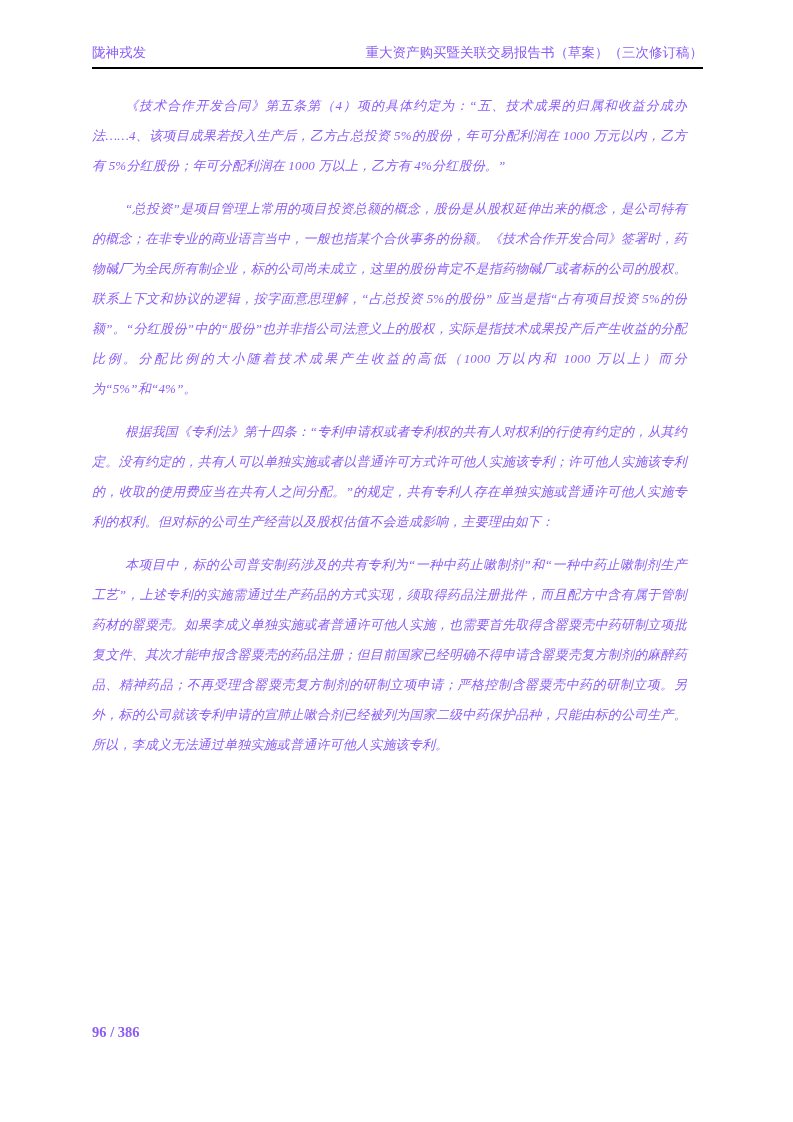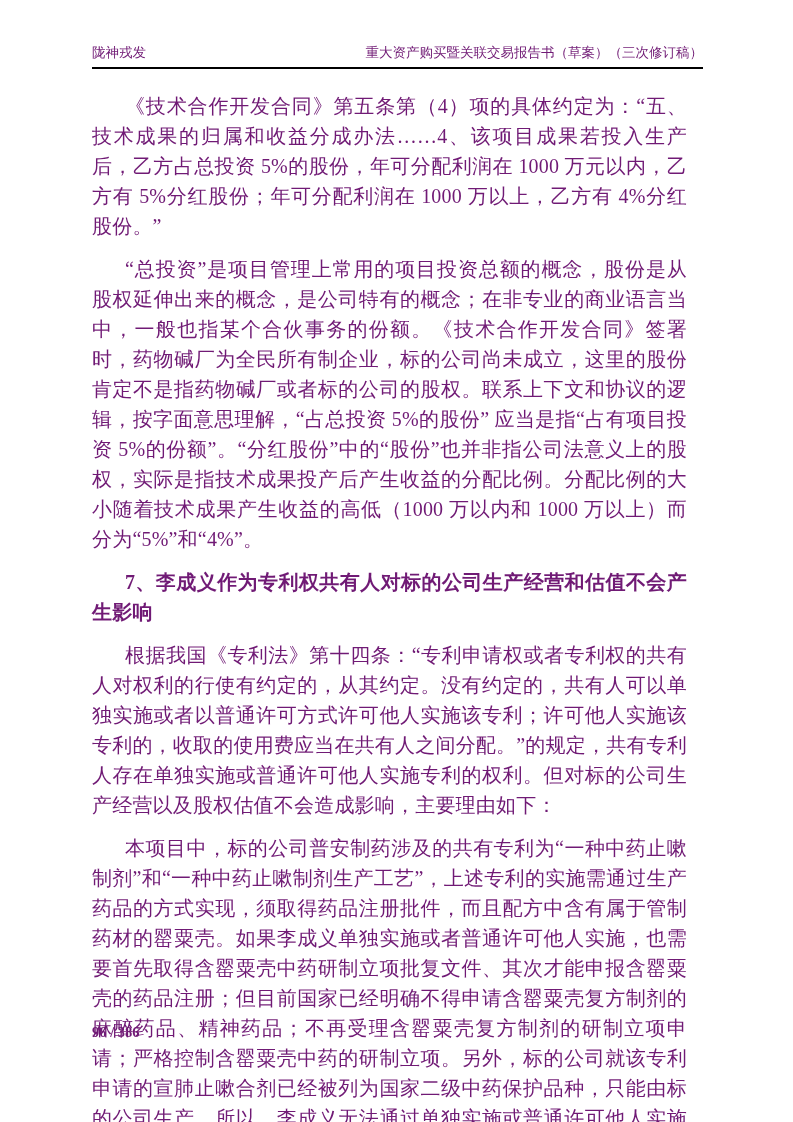--- a/index.html
+++ b/index.html
@@ -5,21 +5,21 @@
   html, body {
     margin: 0;
     padding: 0;
     background: #ffffff;
   }
   .page {
     position: relative;
     width: 793px;
     height: 1122px;
     background: #ffffff;
-    color: #701a75;
+    color: #8b5cf6;
     font-family: "Liberation Serif", "DejaVu Serif", serif;
     overflow: hidden;
   }
   .header {
     position: absolute;
     left: 92px;
     top: 44px;
     width: 611px;
     display: flex;
     justify-content: space-between;
@@ -32,26 +32,27 @@
   .header .hdr-left { white-space: nowrap; }
   .header .hdr-right { white-space: nowrap; }
   .doc-body {
     position: absolute;
     left: 92px;
     top: 78px;
     width: 611px;
   }
   .doc-body p {
     margin: 13px 16px 0 0;
-    font-size: 20px;
+    font-size: 13px;
     line-height: 30px;
     text-align: justify;
     text-indent: 33px;
     letter-spacing: 0.2px;
     word-break: break-all;
+    font-style: italic;
   }
   .doc-body p.section-heading {
     font-weight: bold;
   }
   .footer {
     position: absolute;
     left: 92px;
     top: 1022px;
     width: 611px;
     font-size: 14.5px;
@@ -65,21 +66,20 @@
 <div class="page">
 
   <div class="header">
     <span class="hdr-left">陇神戎发</span>
     <span class="hdr-right">重大资产购买暨关联交易报告书（草案）（三次修订稿）</span>
   </div>
 
   <div class="doc-body">
     <p>《技术合作开发合同》第五条第（4）项的具体约定为：“五、技术成果的归属和收益分成办法……4、该项目成果若投入生产后，乙方占总投资 5%的股份，年可分配利润在 1000 万元以内，乙方有 5%分红股份；年可分配利润在 1000 万以上，乙方有 4%分红股份。”</p>
     <p>“总投资”是项目管理上常用的项目投资总额的概念，股份是从股权延伸出来的概念，是公司特有的概念；在非专业的商业语言当中，一般也指某个合伙事务的份额。《技术合作开发合同》签署时，药物碱厂为全民所有制企业，标的公司尚未成立，这里的股份肯定不是指药物碱厂或者标的公司的股权。联系上下文和协议的逻辑，按字面意思理解，“占总投资 5%的股份” 应当是指“占有项目投资 5%的份额”。“分红股份”中的“股份”也并非指公司法意义上的股权，实际是指技术成果投产后产生收益的分配比例。分配比例的大小随着技术成果产生收益的高低（1000 万以内和 1000 万以上）而分为“5%”和“4%”。</p>
-    <p class="section-heading">7、李成义作为专利权共有人对标的公司生产经营和估值不会产生影响</p>
     <p>根据我国《专利法》第十四条：“专利申请权或者专利权的共有人对权利的行使有约定的，从其约定。没有约定的，共有人可以单独实施或者以普通许可方式许可他人实施该专利；许可他人实施该专利的，收取的使用费应当在共有人之间分配。”的规定，共有专利人存在单独实施或普通许可他人实施专利的权利。但对标的公司生产经营以及股权估值不会造成影响，主要理由如下：</p>
     <p>本项目中，标的公司普安制药涉及的共有专利为“一种中药止嗽制剂”和“一种中药止嗽制剂生产工艺”，上述专利的实施需通过生产药品的方式实现，须取得药品注册批件，而且配方中含有属于管制药材的罂粟壳。如果李成义单独实施或者普通许可他人实施，也需要首先取得含罂粟壳中药研制立项批复文件、其次才能申报含罂粟壳的药品注册；但目前国家已经明确不得申请含罂粟壳复方制剂的麻醉药品、精神药品；不再受理含罂粟壳复方制剂的研制立项申请；严格控制含罂粟壳中药的研制立项。另外，标的公司就该专利申请的宣肺止嗽合剂已经被列为国家二级中药保护品种，只能由标的公司生产。所以，李成义无法通过单独实施或普通许可他人实施该专利。</p>
   </div>
 
   <div class="footer">
     <span>96 / 386</span>
   </div>
 
 </div>
 

